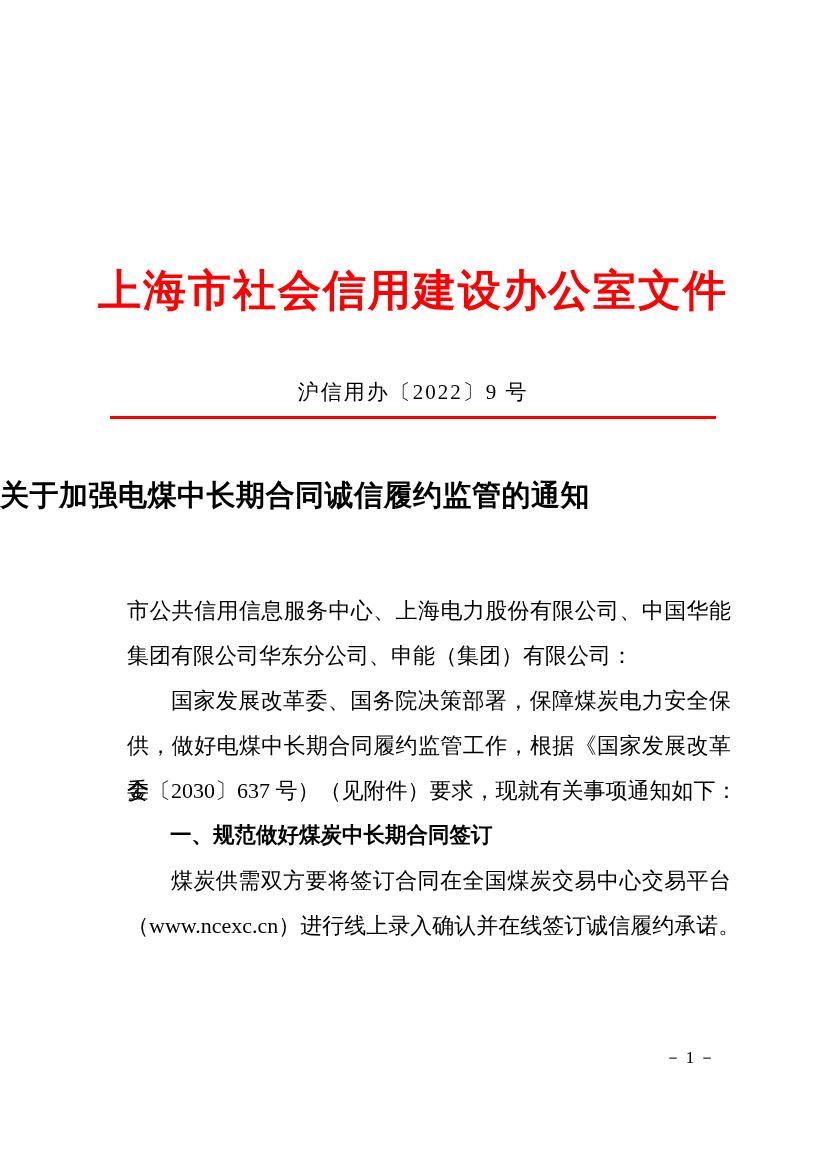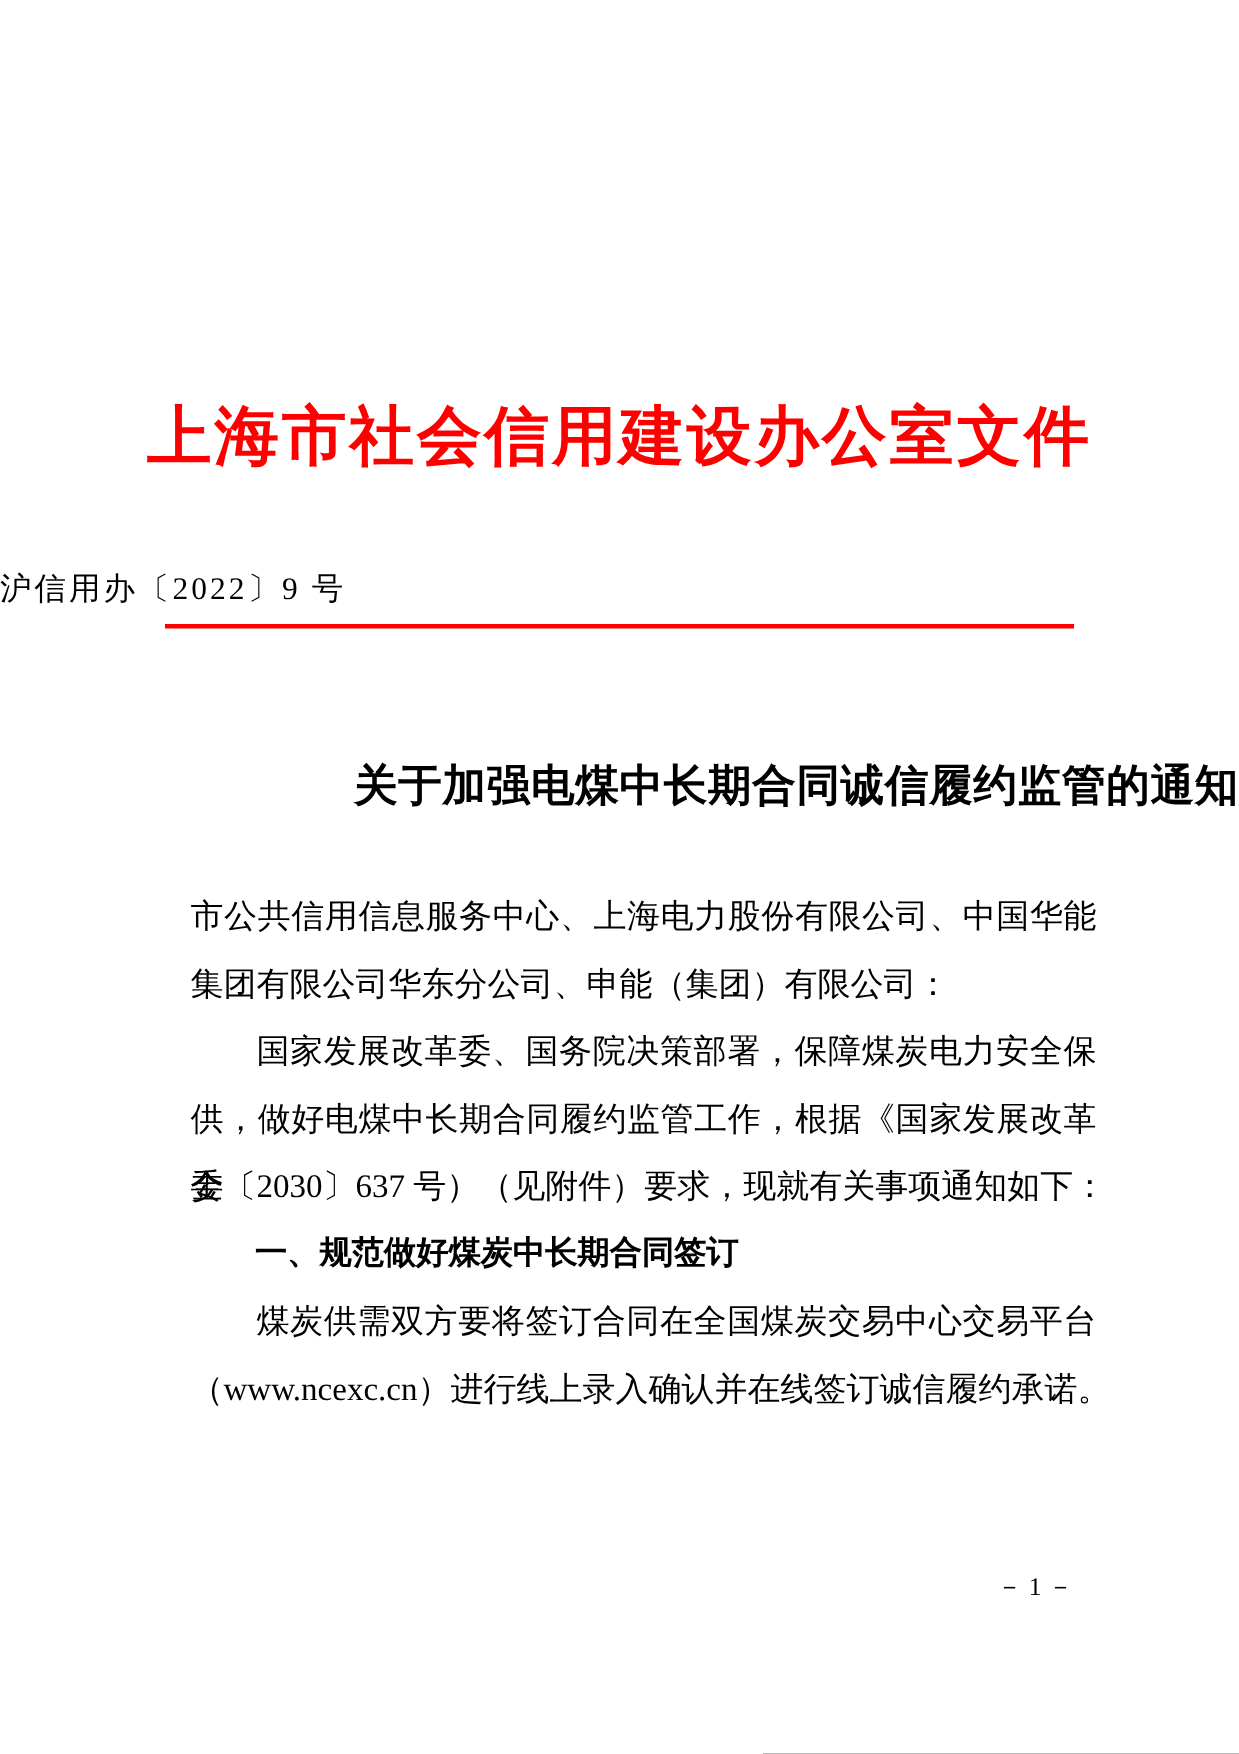--- a/index.html
+++ b/index.html
@@ -24,38 +24,39 @@
     font-size: 43px;
     font-weight: bold;
     letter-spacing: 2px;
     white-space: nowrap;
   }
   .doc-number {
     position: absolute;
     top: 378px;
     left: 0;
     width: 100%;
+    text-align: center;
     font-size: 21px;
     letter-spacing: 2px;
     color: #000;
   }
   .red-rule {
     position: absolute;
     top: 416px;
     left: 110px;
     width: 606px;
     height: 3px;
     background: #ff0000;
   }
   .doc-title {
     position: absolute;
-    top: 504px;
+    top: 476px;
     left: 0;
     width: 100%;
-    text-align: right;
+    text-align: left;
     font-size: 29px;
     font-weight: bold;
     letter-spacing: 0.5px;
   }
   .body-block {
     position: absolute;
     top: 588px;
     left: 127px;
     width: 604px;
     font-size: 22px;

